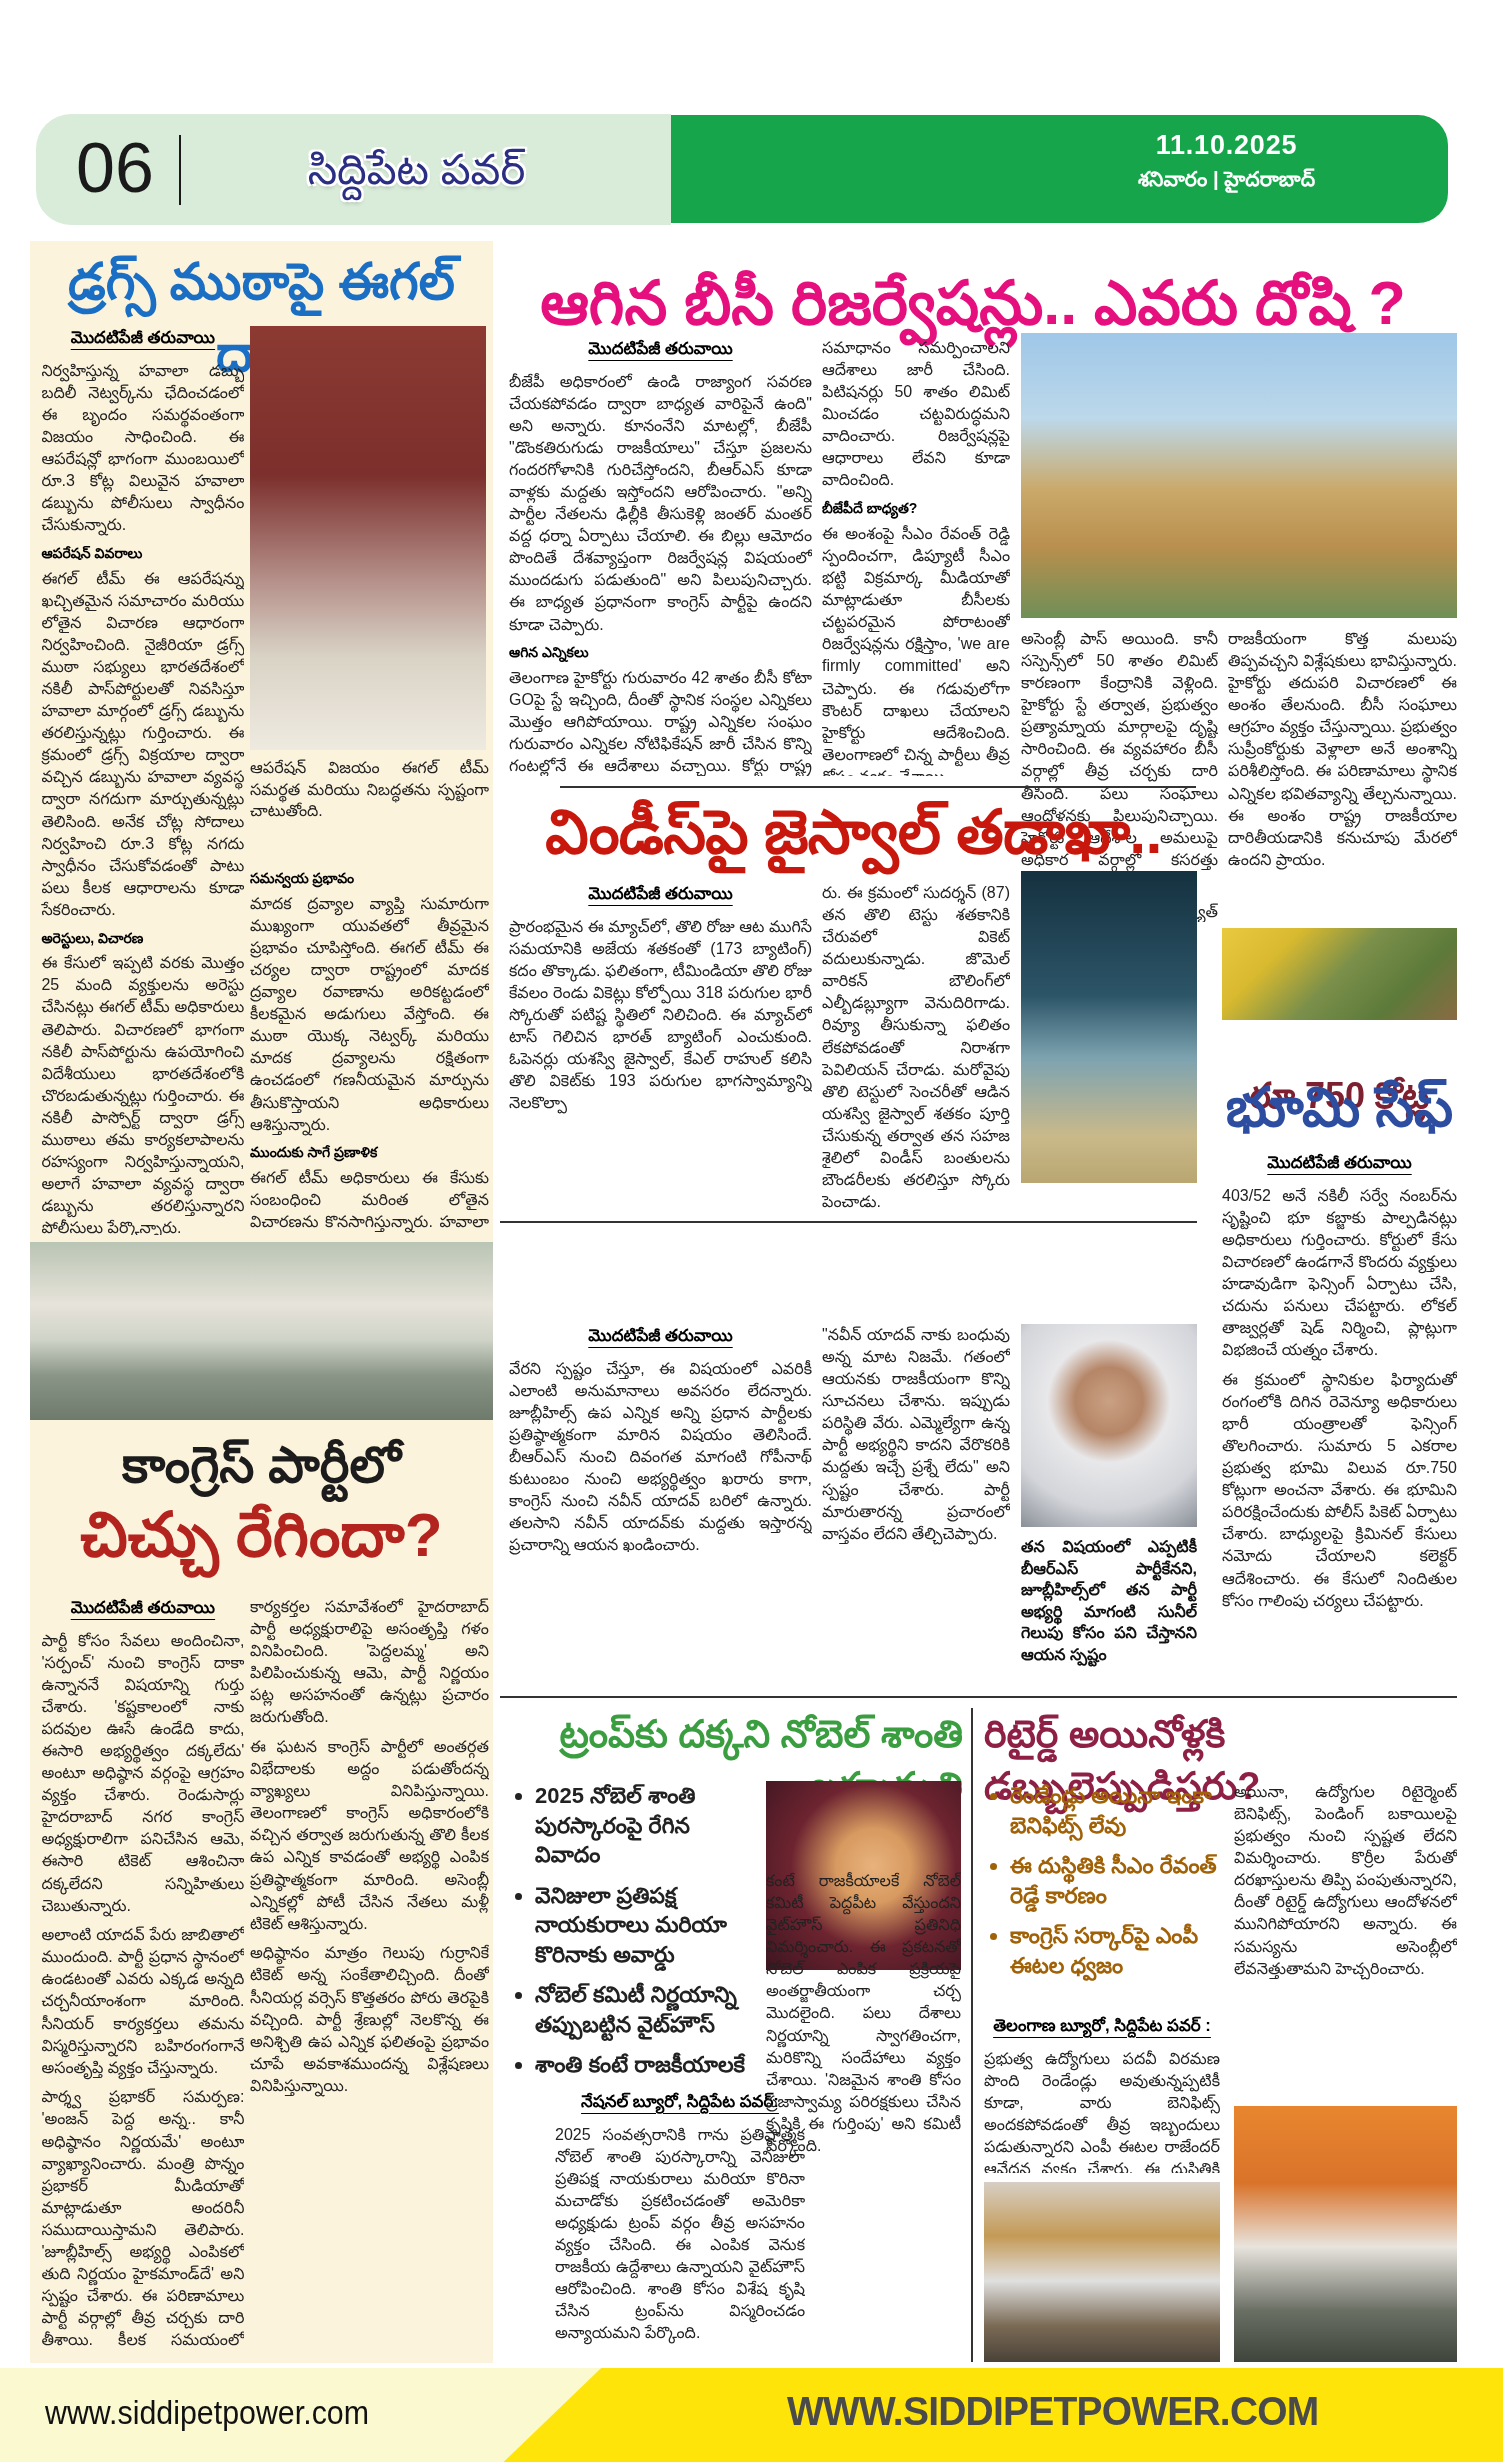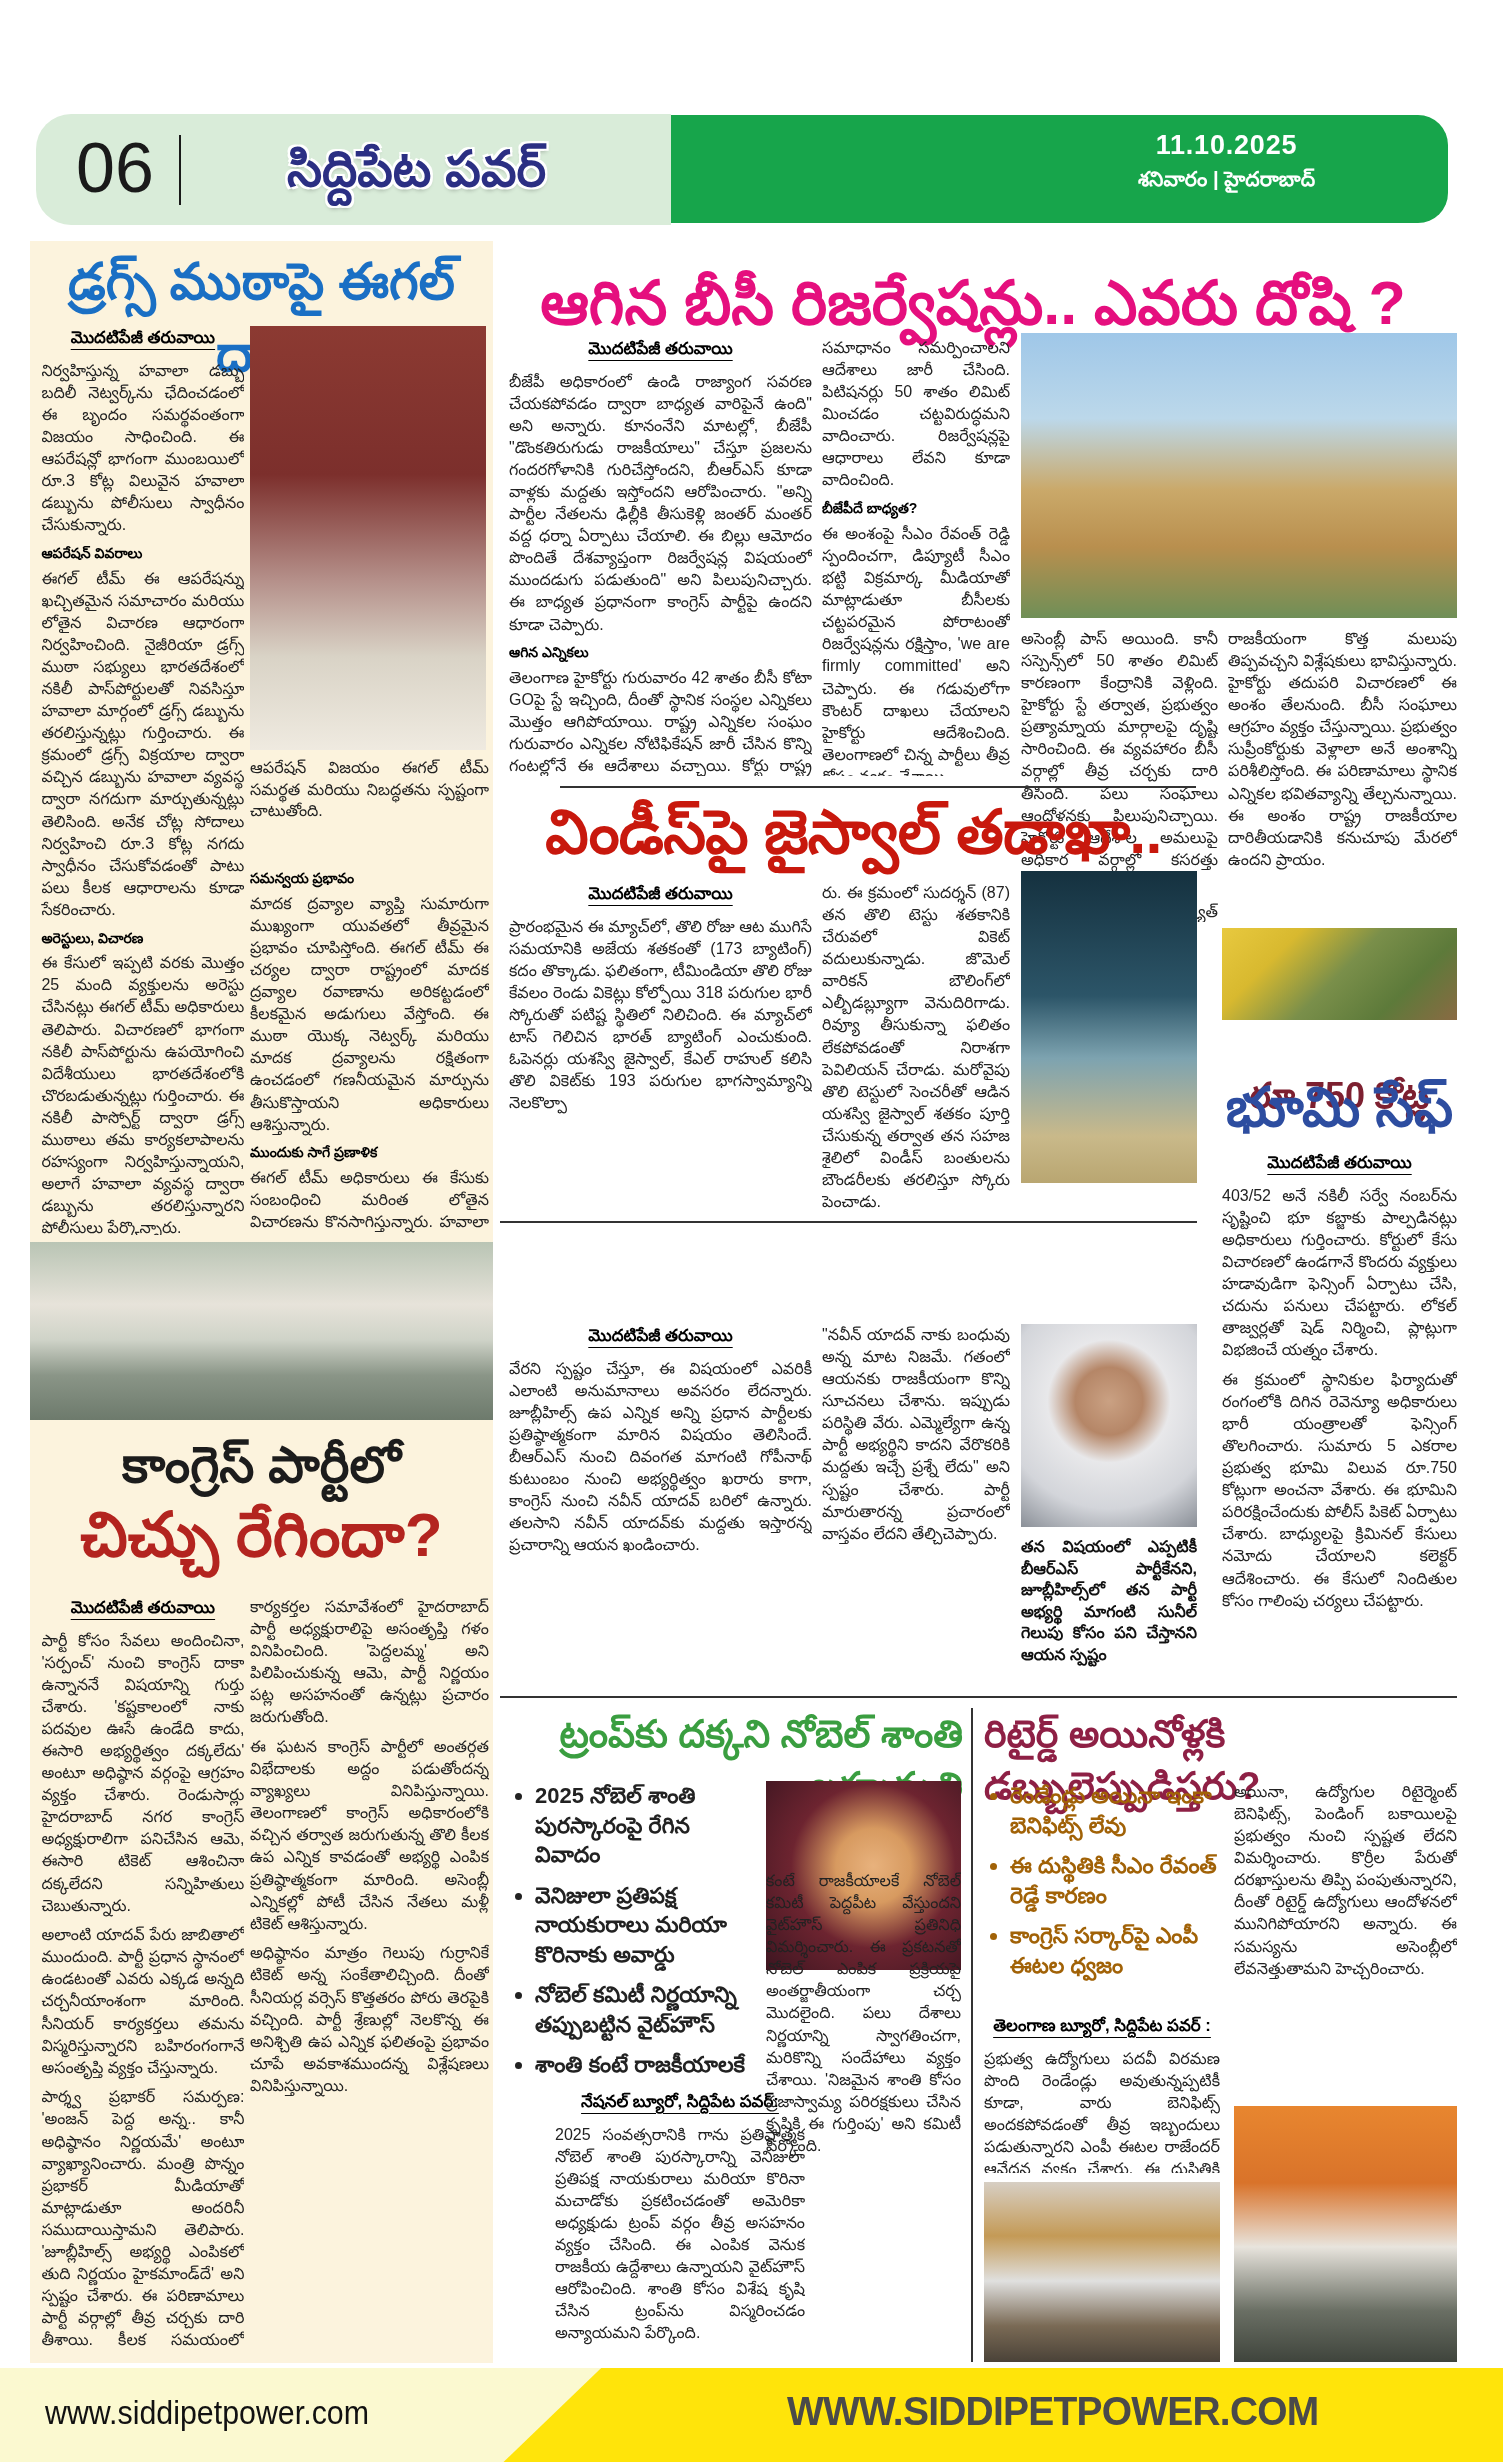--- a/index.html
+++ b/index.html
@@ -3,21 +3,21 @@
 <meta charset="utf-8">
 <style>
   html,body{margin:0;padding:0;background:#ffffff;font-family:"Liberation Sans",sans-serif;}
   .page{position:relative;width:1503px;height:2462px;background:#ffffff;overflow:hidden;}
 
   
   .hdr-light{position:absolute;left:36px;top:114px;width:635px;height:111px;background:#d9ecd9;border-radius:35px 0 0 35px;}
   .hdr-green{position:absolute;left:671px;top:115px;width:777px;height:108px;background:#17a54b;border-radius:0 30px 30px 0;}
   .page-num{position:absolute;left:58px;top:127px;width:114px;height:83px;font-size:70px;font-weight:300;color:#1a1a1a;line-height:83px;text-align:center;}
   .hdr-divider{position:absolute;left:179px;top:135px;width:2.3px;height:70px;background:#1a1a1a;}
-  .paper-name{position:absolute;left:227px;top:133px;width:379px;height:76px;font-size:50px;font-weight:bold;color:#2b2f83;line-height:73px;text-align:center;
+  .paper-name{position:absolute;left:227px;top:133px;width:379px;height:76px;font-size:42px;font-weight:normal;color:#2b2f83;line-height:73px;text-align:center;
     text-shadow:-2.3px -2.3px 0 #fff,2.3px -2.3px 0 #fff,-2.3px 2.3px 0 #fff,2.3px 2.3px 0 #fff,0 3px 4.5px rgba(0,0,0,.25);}
   .hdr-date{position:absolute;left:1045px;top:130px;width:363px;text-align:center;color:#ffffff;font-size:27px;font-weight:bold;letter-spacing:0.8px;}
   .hdr-daycity{position:absolute;left:1045px;top:168px;width:363px;text-align:center;color:#ffffff;font-size:20.4px;font-weight:bold;}
 
   
   .abs{position:absolute;overflow:hidden;}
   .flow p{margin:0 0 7.6px 0;font-size:16px;line-height:1.38;color:#222;text-align:justify;}
   .flow p.sub{font-weight:bold;color:#000;font-size:14px;margin:3px 0 4.5px 0;text-align:left;}
   .flow p.byline{font-weight:bold;color:#000;font-size:16.7px;text-align:center;text-decoration:underline;text-underline-offset:6px;margin-bottom:10.6px;}
   .headline{position:absolute;font-weight:bold;text-align:center;}

